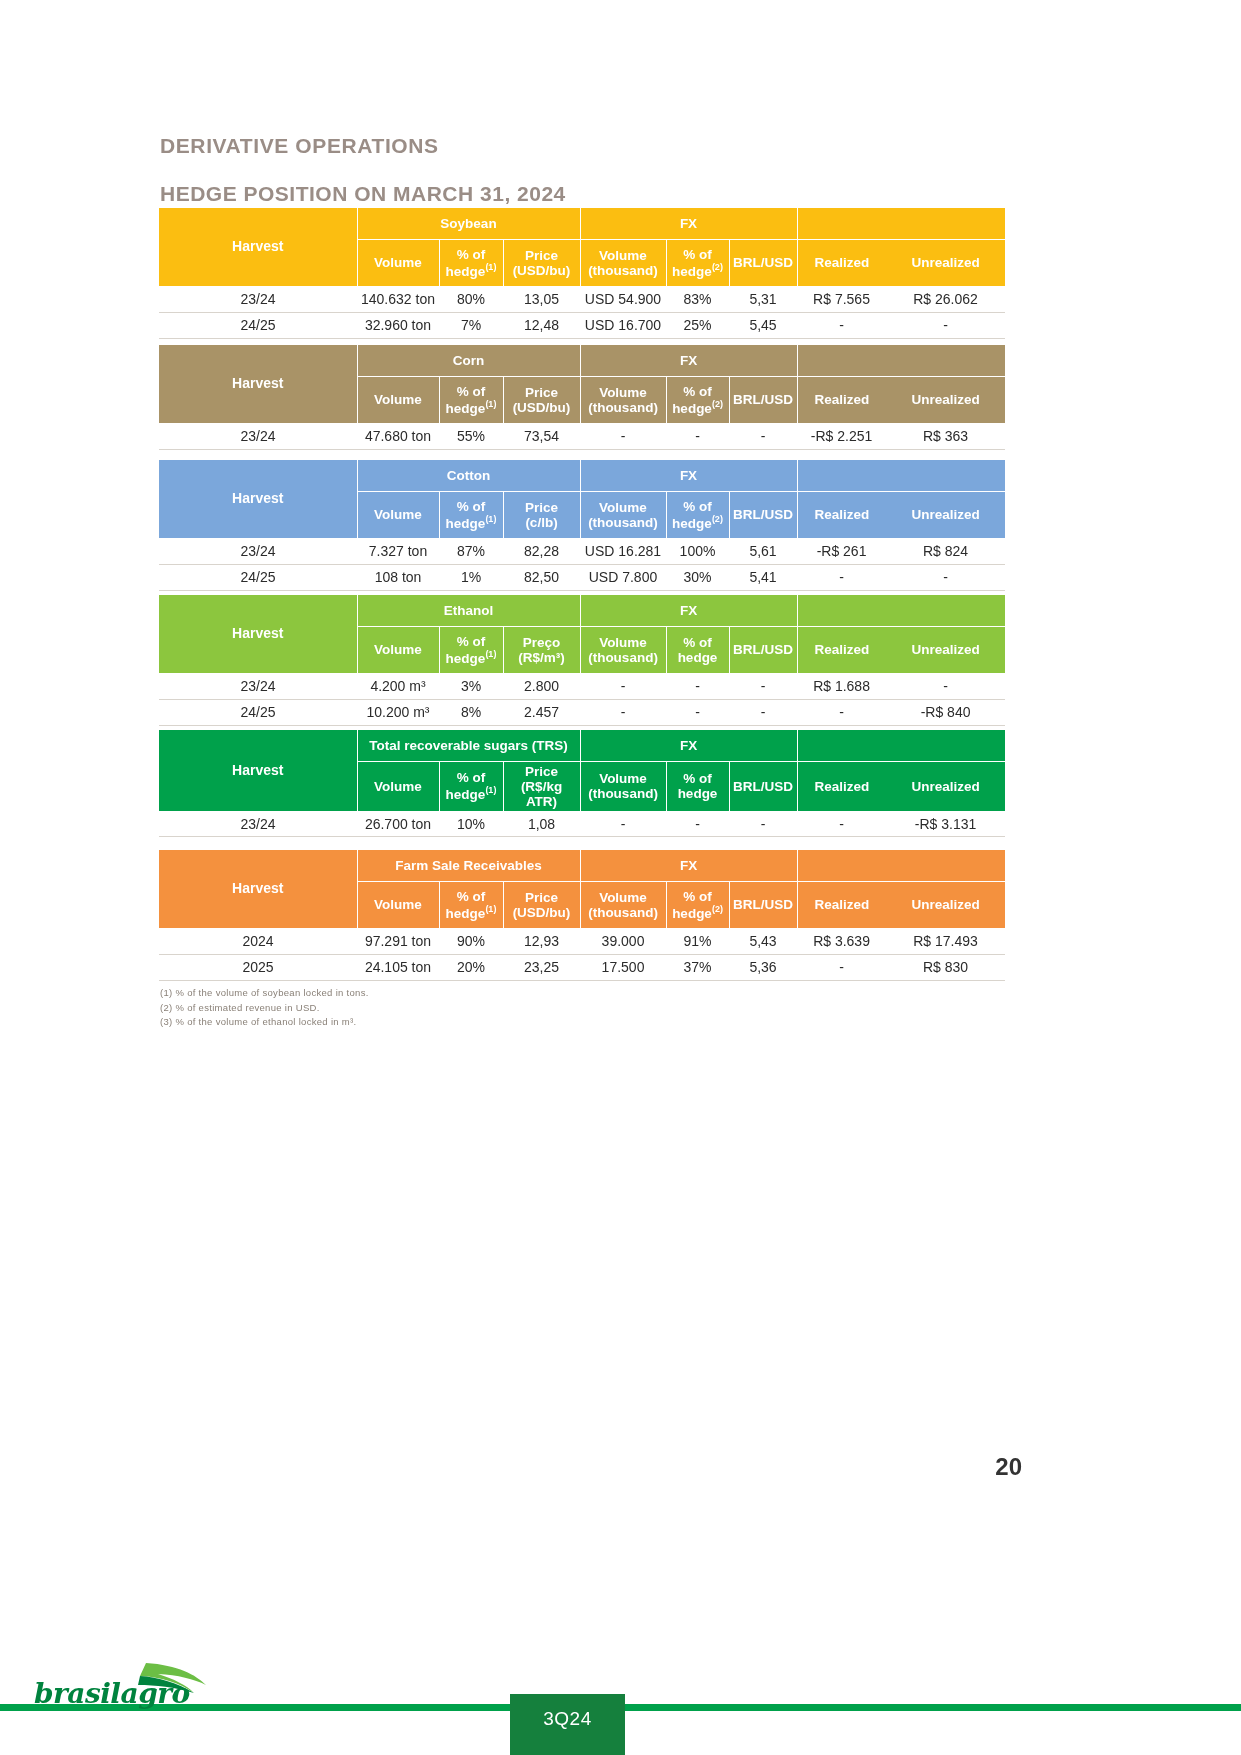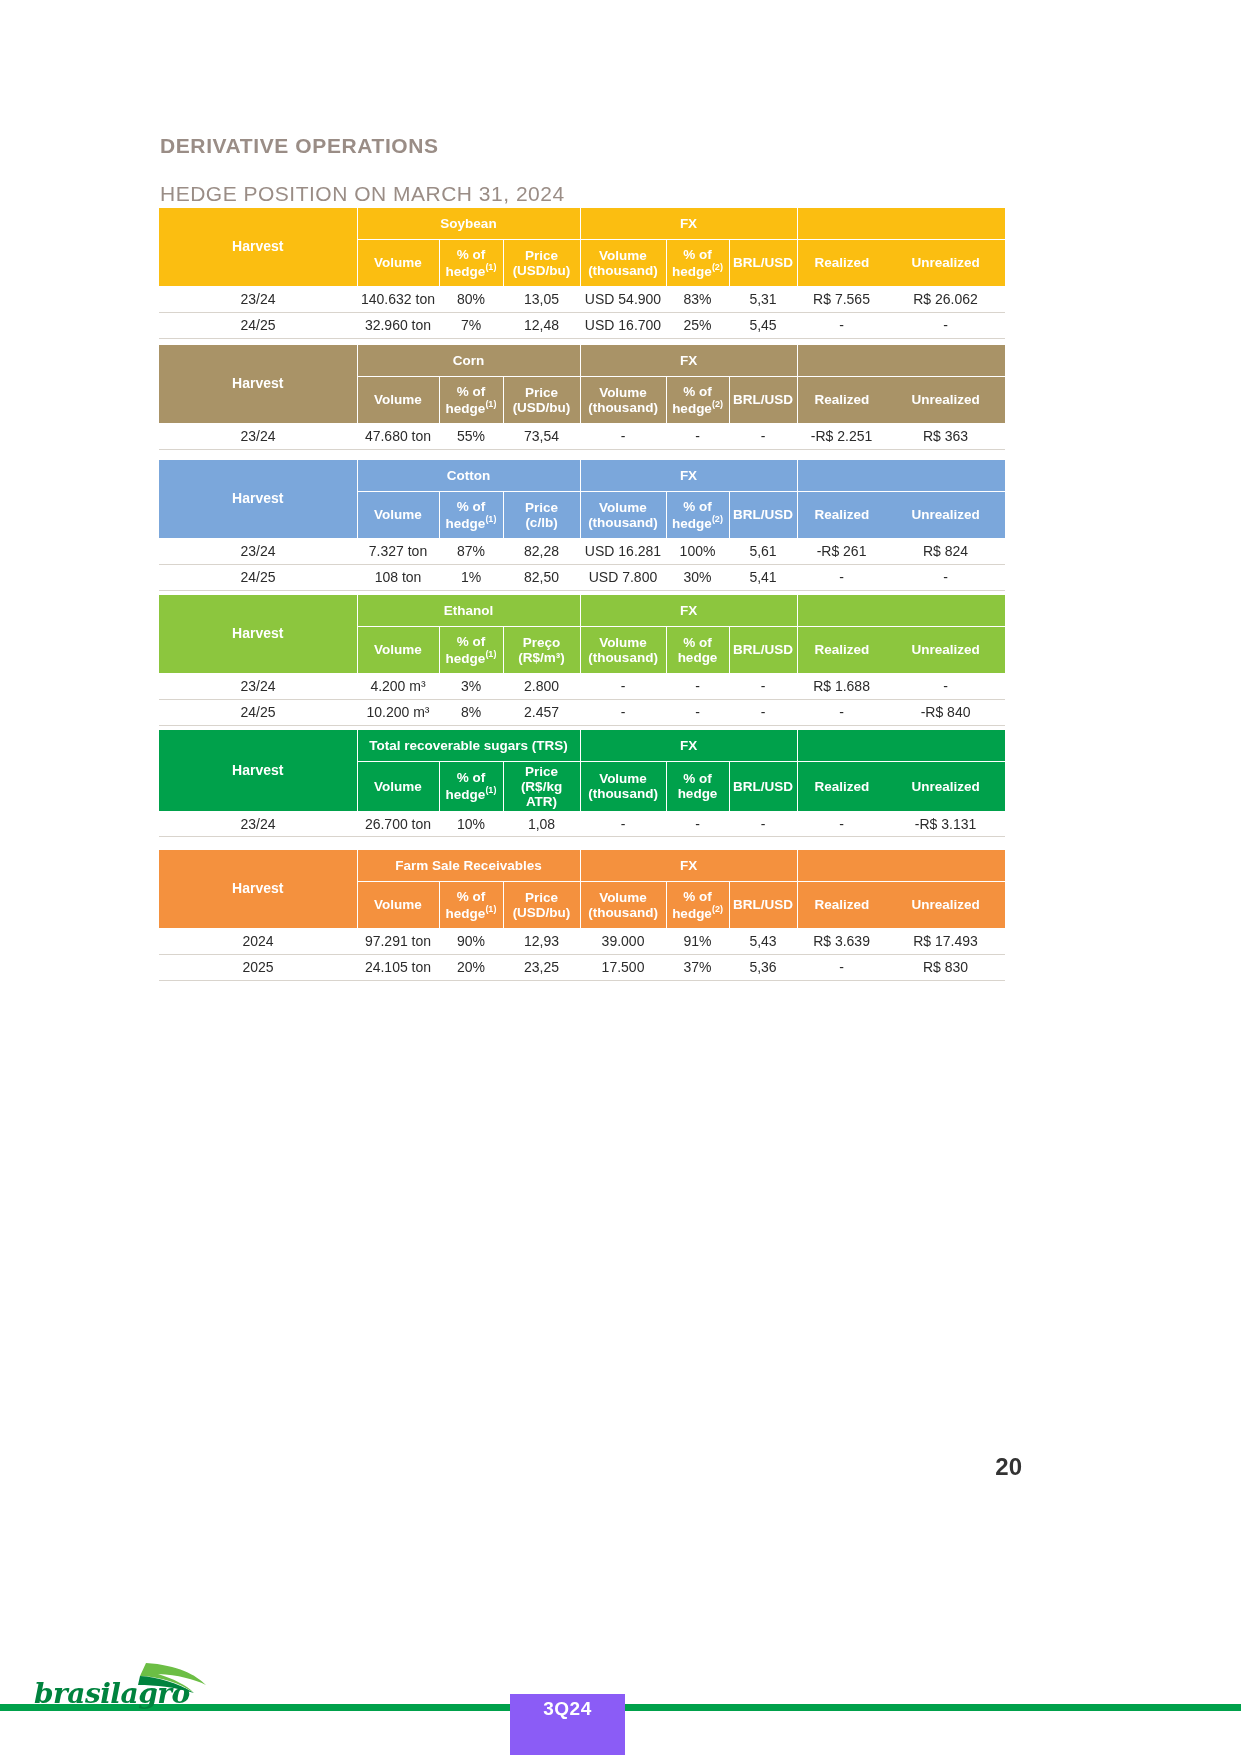--- a/index.html
+++ b/index.html
@@ -21,21 +21,21 @@
     left: 160px; top: 120px;
     font-size: 21px;
     font-weight: bold;
     letter-spacing: 0.6px;
     color: #9a8d86;
   }
   .title-sub {
     position: absolute;
     left: 160px; top: 165px;
     font-size: 21px;
-    font-weight: normal;
+    font-weight: bold;
     letter-spacing: 0.5px;
     color: #9a8d86;
   }
 
   
   .tbl-wrap { position: absolute; left: 159px; width: 846px; }
   table.hedge {
     border-collapse: collapse;
     width: 846px;
     table-layout: fixed;
@@ -114,28 +114,28 @@
   .footer-rule {
     position: absolute;
     left: 0; top: 1704px;
     width: 1241px; height: 7px;
     background: #00A14B;
   }
   .footer-badge {
     position: absolute;
     left: 510px; top: 1694px;
     width: 115px; height: 61px;
-    background: #8b5cf6;
+    background: #15803d;
     color: #ffffff;
     font-size: 19px;
-    font-weight: bold;
+    font-weight: normal;
     display: flex;
     align-items: flex-start;
     justify-content: center;
-    padding-top: 4px;
+    padding-top: 14px;
     letter-spacing: 0.5px;
   }
   .logo {
     position: absolute;
     left: 28px; top: 1655px;
     width: 235px; height: 62px;
   }
   .logo-text {
     position: absolute;
     left: 6px; top: 22px;
@@ -471,20 +471,25 @@
               <td class="cell">37%</td>
               <td class="cell">5,36</td>
               <td class="cell">-</td>
               <td class="cell">R$ 830</td>
             </tr>
           </tbody>
         </table>
       </div>
     </div>
 
+  <div class="footnotes">
+    <div>(1) % of the volume of soybean locked in tons.</div>
+    <div>(2) % of estimated revenue in USD.</div>
+    <div>(3) % of the volume of ethanol locked in m³.</div>
+  </div>
 
   <div class="page-number">20</div>
 
   <div class="footer-rule"></div>
   <div class="footer-badge">3Q24</div>
 
   <div class="logo">
     <svg width="235" height="62" viewBox="0 0 235 62">
       <path d="M118 8 C150 10 168 20 178 30 C166 24 150 20 130 19 C146 24 158 30 166 38 C152 28 134 22 112 21 Z" fill="#6CBE45"></path>
       <path d="M112 21 C130 22 150 28 166 38 C146 32 128 30 110 30 Z" fill="#00833E"></path>

